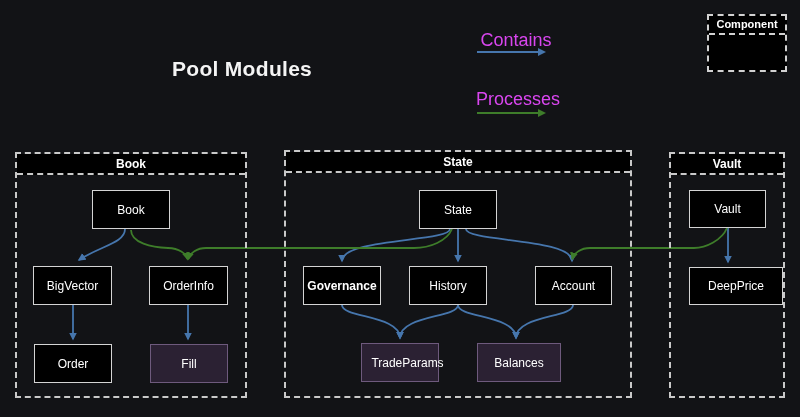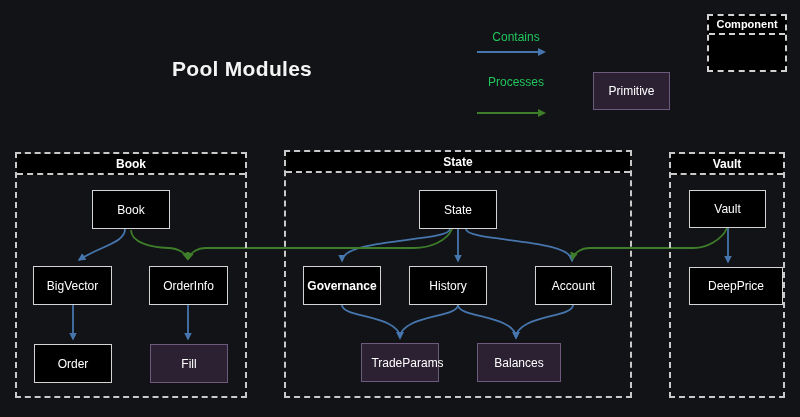--- a/index.html
+++ b/index.html
@@ -24,21 +24,21 @@
     position:absolute; z-index:2; box-sizing:border-box;
     border:2px dashed #c9c9c9; background:transparent;
   }
   .group-title {
     box-sizing:border-box; height:21px; background:#000;
     border-bottom:2px dashed #c9c9c9;
     display:flex; align-items:center; justify-content:center;
     color:#fff; font-size:12px; font-weight:700;
   }
   .legend-label {
-    position:absolute; z-index:3; color:#22c55e; font-size:12px;
+    position:absolute; z-index:3; color:#d946ef; font-size:18px;
     width:80px; text-align:center;
   }
   .legend-node {
     position:absolute; z-index:3; box-sizing:border-box;
     display:flex; align-items:center; justify-content:center;
     background:#000; border:1.5px solid #d4d4d4; color:#fff; font-size:12px;
   }
   .legend-node.primitive { background:#2b2133; border-color:#6e5a7d; }
   .component-box {
     position:absolute; z-index:3; box-sizing:border-box;
@@ -61,33 +61,30 @@
   <div class="legend-label" style="left:476px; top:30px;">Contains</div>
   <svg class="edges" style="left:474px; top:44px;" width="84" height="16">
     <defs>
       <marker id="lg-arrow-contains" markerWidth="8" markerHeight="8" refX="6" refY="4" orient="auto" markerUnits="userSpaceOnUse">
         <path d="M0,0 L8,4 L0,8 Z" fill="#4676ad"></path>
       </marker>
     </defs>
     <path d="M3,8 L70,8" fill="none" stroke-width="1.8" marker-end="url(#lg-arrow-contains)" stroke="#4676ad"></path>
   </svg>
 
-  <div class="legend-label" style="left:476px; top:75px;">Processes</div>
+  <div class="legend-label" style="left:476px; top:89px;">Processes</div>
   <svg class="edges" style="left:474px; top:105px;" width="84" height="16">
     <defs>
       <marker id="lg-arrow-processes" markerWidth="8" markerHeight="8" refX="6" refY="4" orient="auto" markerUnits="userSpaceOnUse">
         <path d="M0,0 L8,4 L0,8 Z" fill="#3e7d2a"></path>
       </marker>
     </defs>
     <path d="M3,8 L70,8" fill="none" stroke-width="1.8" marker-end="url(#lg-arrow-processes)" stroke="#3e7d2a"></path>
   </svg>
 
-  <div class="legend-node primitive" style="left:593px; top:72px; width:77px; height:38px;">
-    <span>Primitive</span>
-  </div>
   <div class="component-box" style="left:707px; top:14px; width:80px; height:58px;">
     <div class="component-title">Component</div>
   </div>
 
   <svg class="edges" width="800" height="417">
     <defs>
       <marker id="arrow-contains" markerWidth="9" markerHeight="9" refX="6.5" refY="4" orient="auto" markerUnits="userSpaceOnUse">
         <path d="M0,0 L8,4 L0,8 Z" fill="#4676ad"></path>
       </marker>
       <marker id="arrow-processes" markerWidth="9" markerHeight="9" refX="6.5" refY="4" orient="auto" markerUnits="userSpaceOnUse">

